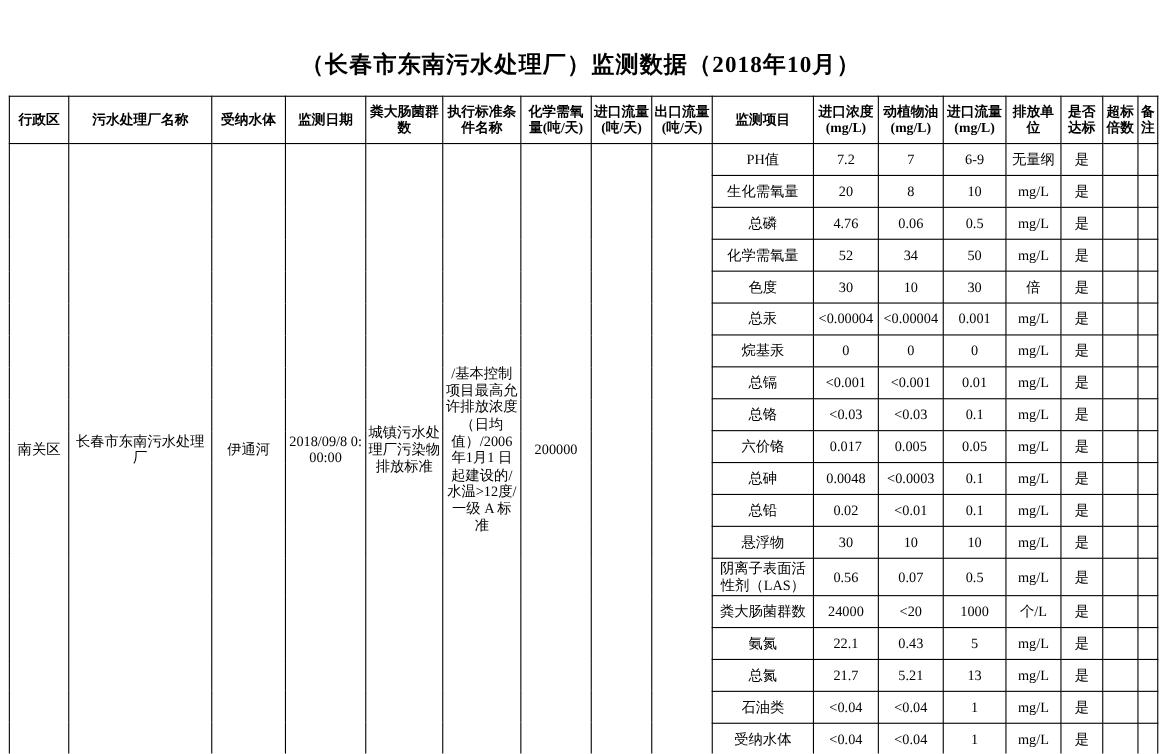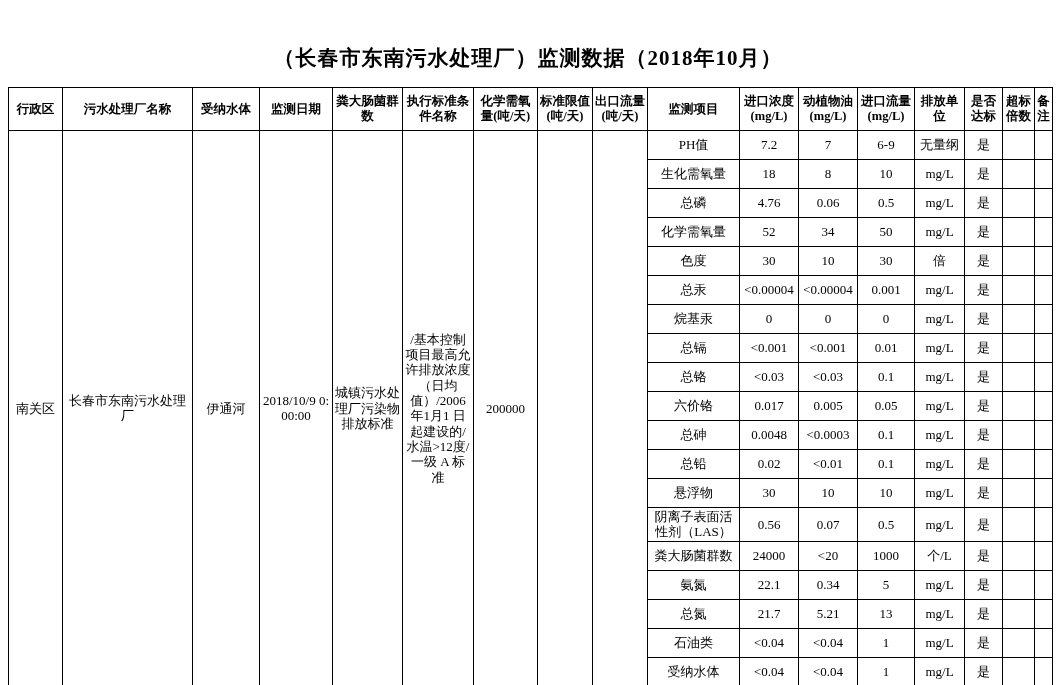--- a/index.html
+++ b/index.html
@@ -87,56 +87,56 @@
   </colgroup>
   <thead>
     <tr>
       <th>行政区</th>
       <th>污水处理厂名称</th>
       <th>受纳水体</th>
       <th>监测日期</th>
       <th>粪大肠菌群数</th>
       <th>执行标准条件名称</th>
       <th>化学需氧量(吨/天)</th>
-      <th>标准限值(吨/天)</th>
+      <th>进口流量(吨/天)</th>
       <th>出口流量(吨/天)</th>
       <th>监测项目</th>
       <th>进口浓度(mg/L)</th>
       <th>动植物油(mg/L)</th>
       <th>进口流量(mg/L)</th>
       <th>排放单位</th>
       <th>是否达标</th>
       <th>超标倍数</th>
       <th>备注</th>
     </tr>
   </thead>
   <tbody id="monitor-tbody">
     <tr>
       <td rowspan="19">南关区</td>
       <td rowspan="19">长春市东南污水处理厂</td>
       <td rowspan="19">伊通河</td>
-      <td rowspan="19">2018/10/9 0:00:00</td>
+      <td rowspan="19">2018/09/8 0:00:00</td>
       <td rowspan="19">城镇污水处理厂污染物排放标准</td>
       <td rowspan="19">/基本控制项目最高允许排放浓度（日均值）/2006 年1月1 日起建设的/水温&gt;12度/一级 A 标准</td>
       <td rowspan="19">200000</td>
       <td rowspan="19"></td>
       <td rowspan="19"></td>
       <td>PH值</td>
       <td>7.2</td>
       <td>7</td>
       <td>6-9</td>
       <td>无量纲</td>
       <td>是</td>
       <td></td>
       <td></td>
     </tr>
 
   <tr>
     <td>生化需氧量</td>
-    <td>18</td>
+    <td>20</td>
     <td>8</td>
     <td>10</td>
     <td>mg/L</td>
     <td>是</td>
     <td></td>
     <td></td>
   </tr>
 
   <tr>
     <td>总磷</td>
@@ -277,21 +277,21 @@
     <td>1000</td>
     <td>个/L</td>
     <td>是</td>
     <td></td>
     <td></td>
   </tr>
 
   <tr>
     <td>氨氮</td>
     <td>22.1</td>
-    <td>0.34</td>
+    <td>0.43</td>
     <td>5</td>
     <td>mg/L</td>
     <td>是</td>
     <td></td>
     <td></td>
   </tr>
 
   <tr>
     <td>总氮</td>
     <td>21.7</td>

